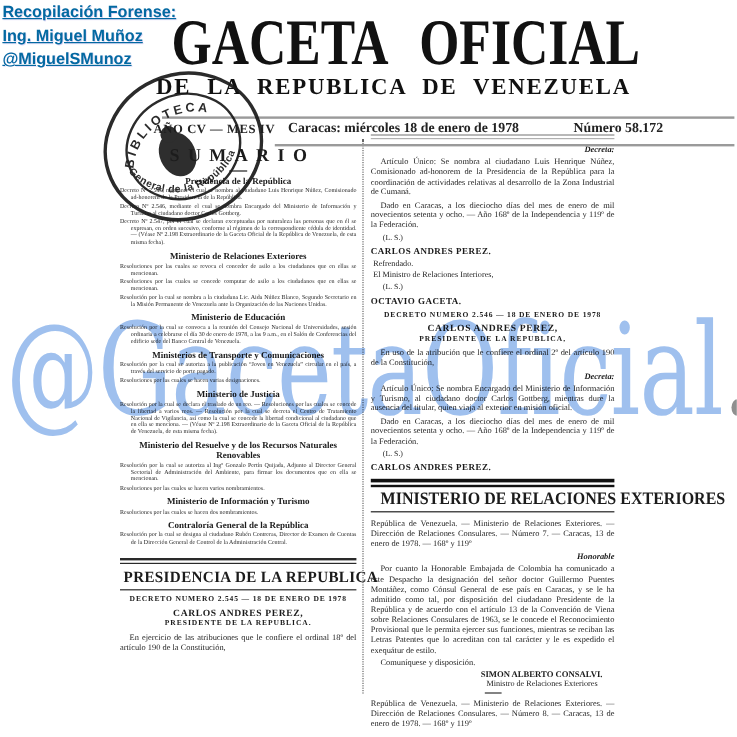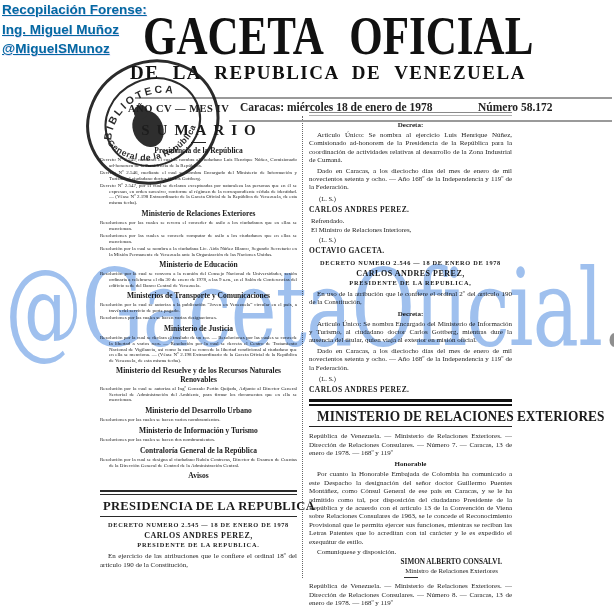--- a/index.html
+++ b/index.html
@@ -56,21 +56,21 @@
   .rule-1{border-top:1.5px solid #2a2a2a;margin-bottom:4px;}
   .rc-decreto{font-size:6.3px;font-weight:bold;text-align:center;letter-spacing:0.7px;margin:4px 0 3px;white-space:nowrap;}
   .rc-pres{font-size:8px;font-weight:bold;text-align:center;letter-spacing:0.5px;}
   .rc-cargo{font-size:6.3px;font-weight:bold;text-align:center;letter-spacing:0.8px;margin:1px 0 4px;}
   .body-p{font-size:7px;line-height:8.4px;text-align:justify;text-indent:8px;margin:2px 0;color:#242424;}
   .no-indent{text-indent:0;}
 
   
   .col-right{position:absolute;left:309px;top:112px;width:203px;}
   .thin-double{height:2px;border-top:1px solid #8a8a8a;border-bottom:1px solid #b0b0b0;margin-bottom:5px;}
-  .rc-center-sm{font-size:7px;font-weight:bold;text-align:center;margin:3px 0 2px;}
+  .rc-center-sm{font-size:7px;font-weight:bold;text-align:right;margin:3px 0 2px;font-style:italic;}
   .sig-right{font-size:7.5px;font-weight:bold;padding-right:16px;margin:3px 0;letter-spacing:0.4px;}
   .ls{font-size:6.5px;padding-left:10px;margin:3px 0 2px;}
   .small-line{font-size:6.8px;margin:2px 0;padding-left:2px;}
   .mre-box{margin-top:5px;}
   .heavy-rule{border-top:3px solid #111;margin-bottom:2px;}
   .heavy-rule2{border-top:2px solid #111;margin-bottom:1px;}
   .mre-head{font-size:14.5px;font-weight:bold;text-align:center;white-space:nowrap;transform:scaleX(0.92);transform-origin:center;margin:2px 0 1px;}
   .mre-rule{border-top:1.5px solid #222;margin:1px 0 5px;}
   .sig-right2{font-size:7.2px;font-weight:bold;text-align:right;padding-right:10px;margin:2px 0 0;}
   .cargo-right{font-size:6.8px;text-align:right;padding-right:14px;margin:1px 0 2px;}
@@ -146,47 +146,45 @@
     <div class="s-head">Ministerios de Transporte y Comunicaciones</div>
     <p class="s-entry">Resolución por la cual se autoriza a la publicación “Joven en Venezuela” circular en el país, a través del servicio de porte pagado.</p>
     <p class="s-entry">Resoluciones por las cuales se hacen varias designaciones.</p>
 
     <div class="s-head">Ministerio de Justicia</div>
     <p class="s-entry">Resolución por la cual se declara el traslado de un reo. — Resoluciones por las cuales se concede la libertad a varios reos. — Resolución por la cual se decreta el Centro de Tratamiento Nacional de Vigilancia, así como la cual se concede la libertad condicional al ciudadano que en ella se menciona. — (Véase Nº 2.198 Extraordinario de la Gaceta Oficial de la República de Venezuela, de esta misma fecha).</p>
 
     <div class="s-head">Ministerio del Resuelve y de los Recursos Naturales Renovables</div>
     <p class="s-entry">Resolución por la cual se autoriza al Ingº Gonzalo Pertín Quijada, Adjunto al Director General Sectorial de Administración del Ambiente, para firmar los documentos que en ella se mencionan.</p>
 
-    <div class="s-head">Ministerio del Desarrollo Urbano</div>
     <p class="s-entry">Resoluciones por las cuales se hacen varios nombramientos.</p>
 
     <div class="s-head">Ministerio de Información y Turismo</div>
     <p class="s-entry">Resoluciones por las cuales se hacen dos nombramientos.</p>
 
     <div class="s-head">Contraloría General de la República</div>
     <p class="s-entry">Resolución por la cual se designa al ciudadano Rubén Contreras, Director de Examen de Cuentas de la Dirección General de Control de la Administración Central.</p>
 
-    <div class="s-head">Avisos</div>
 
     <div class="pres-box">
       <div class="double-rule"></div>
       <div class="pres-head">PRESIDENCIA DE LA REPUBLICA</div>
       <div class="rule-1"></div>
       <div class="rc-decreto">DECRETO NUMERO 2.545 — 18 DE ENERO DE 1978</div>
       <div class="rc-pres">CARLOS ANDRES PEREZ,</div>
       <div class="rc-cargo">PRESIDENTE DE LA REPUBLICA.</div>
       <p class="body-p">En ejercicio de las atribuciones que le confiere el ordinal 18º del artículo 190 de la Constitución,</p>
     </div>
   </div>
 
   <div class="col-right">
     <div class="thin-double"></div>
 
     <p class="rc-center-sm">Decreta:</p>
-    <p class="body-p">Artículo Único: Se nombra al ejercicio Luis Henrique Núñez, Comisionado ad-honorem de la Presidencia de la República para la coordinación de actividades relativas al desarrollo de la Zona Industrial de Cumaná.</p>
+    <p class="body-p">Artículo Único: Se nombra al ciudadano Luis Henrique Núñez, Comisionado ad-honorem de la Presidencia de la República para la coordinación de actividades relativas al desarrollo de la Zona Industrial de Cumaná.</p>
     <p class="body-p">Dado en Caracas, a los dieciocho días del mes de enero de mil novecientos setenta y ocho. — Año 168º de la Independencia y 119º de la Federación.</p>
     <div class="ls">(L. S.)</div>
     <div class="sig-right">CARLOS ANDRES PEREZ.</div>
     <p class="small-line">Refrendado.</p>
     <p class="small-line">El Ministro de Relaciones Interiores,</p>
     <div class="ls">(L. S.)</div>
     <div class="sig-right">OCTAVIO GACETA.</div>
 
     <div class="rc-decreto">DECRETO NUMERO 2.546 — 18 DE ENERO DE 1978</div>
     <div class="rc-pres">CARLOS ANDRES PEREZ,</div>

